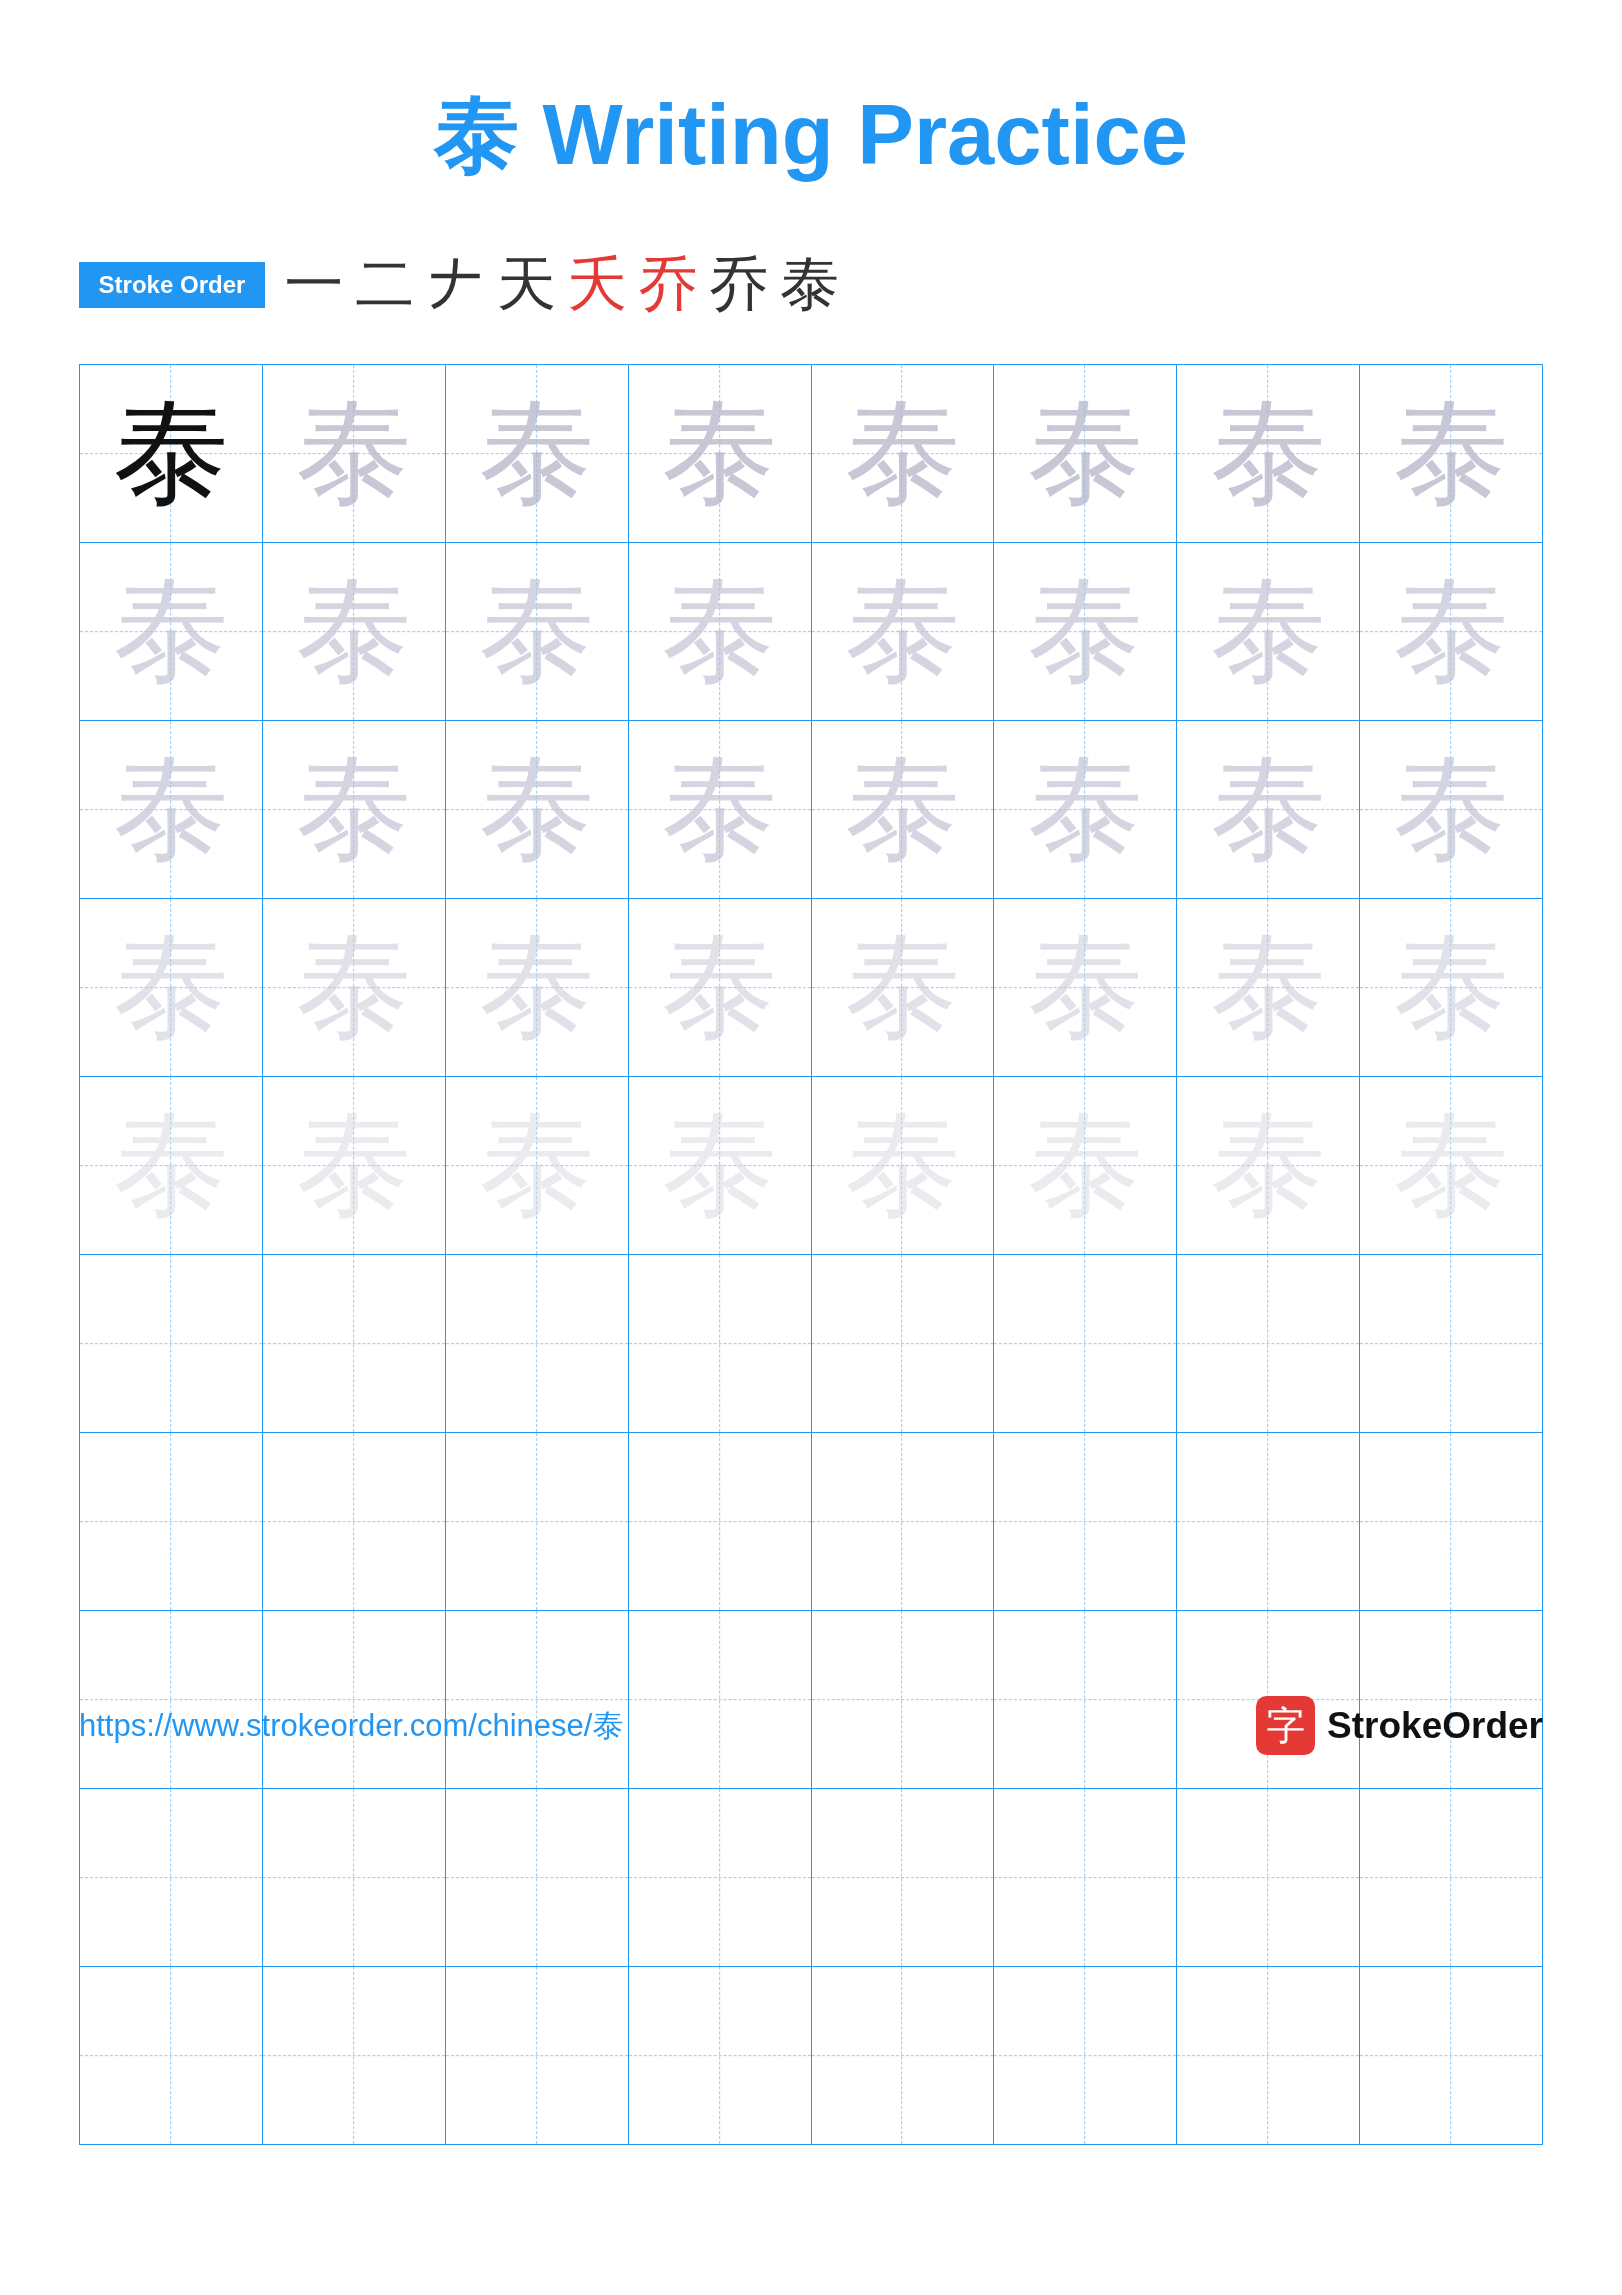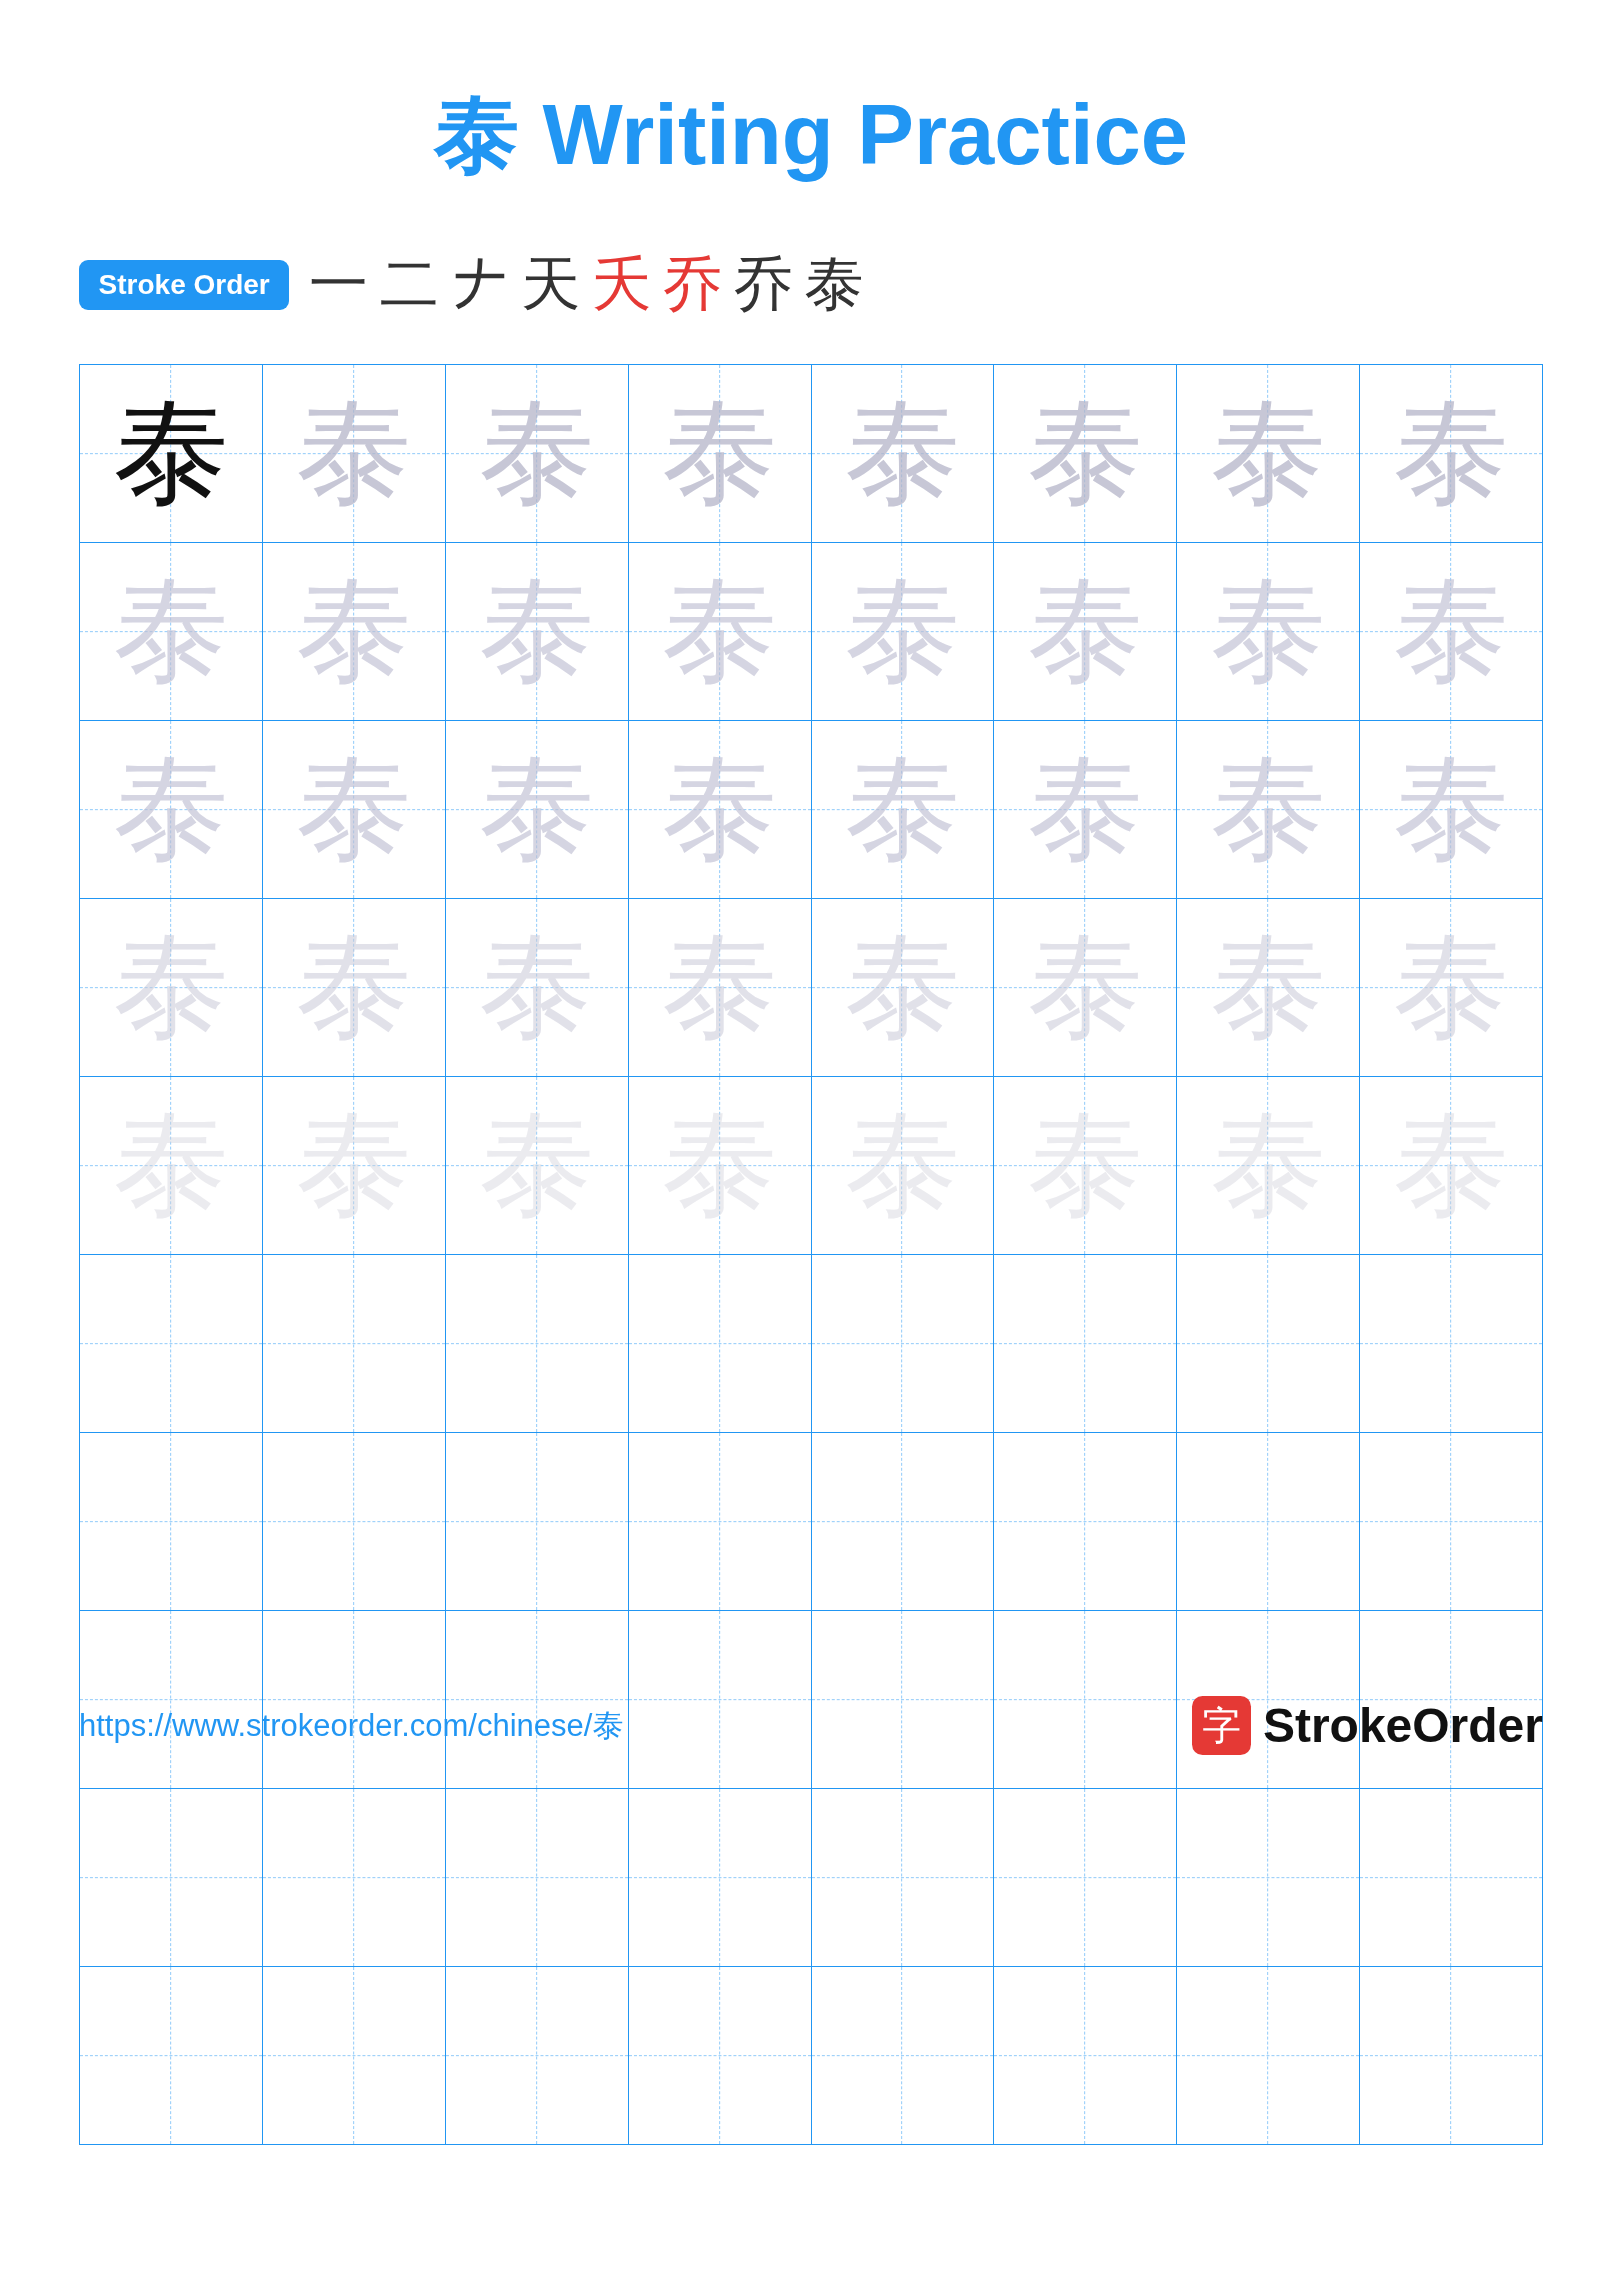--- a/index.html
+++ b/index.html
@@ -39,25 +39,25 @@
     .stroke-order-area {
       display: flex;
       align-items: center;
       margin-bottom: 39px;
       gap: 19.6px;
     }
 
     .stroke-order-badge {
       background: #2196F3;
       color: #fff;
-      font-size: 28px;
+      font-size: 24px;
       font-family: sans-serif;
       font-weight: bold;
       padding: 9.2px 19.6px;
-      border-radius: 9px;
+      border-radius: 0;
       white-space: nowrap;
     }
 
     .stroke-sequence {
       display: flex;
       align-items: center;
       gap: 11.8px;
       font-size: 59px;
     }
 
@@ -181,21 +181,21 @@
       border-radius: 10.5px;
       display: flex;
       align-items: center;
       justify-content: center;
       color: #fff;
       font-size: 39px;
       font-family: serif;
     }
 
     .brand-text {
-      font-size: 48px;
+      font-size: 37px;
       font-weight: bold;
       color: #111;
       font-family: sans-serif;
     }
   </style>
 </head>
 <body>
 
 <div class="page">
 

